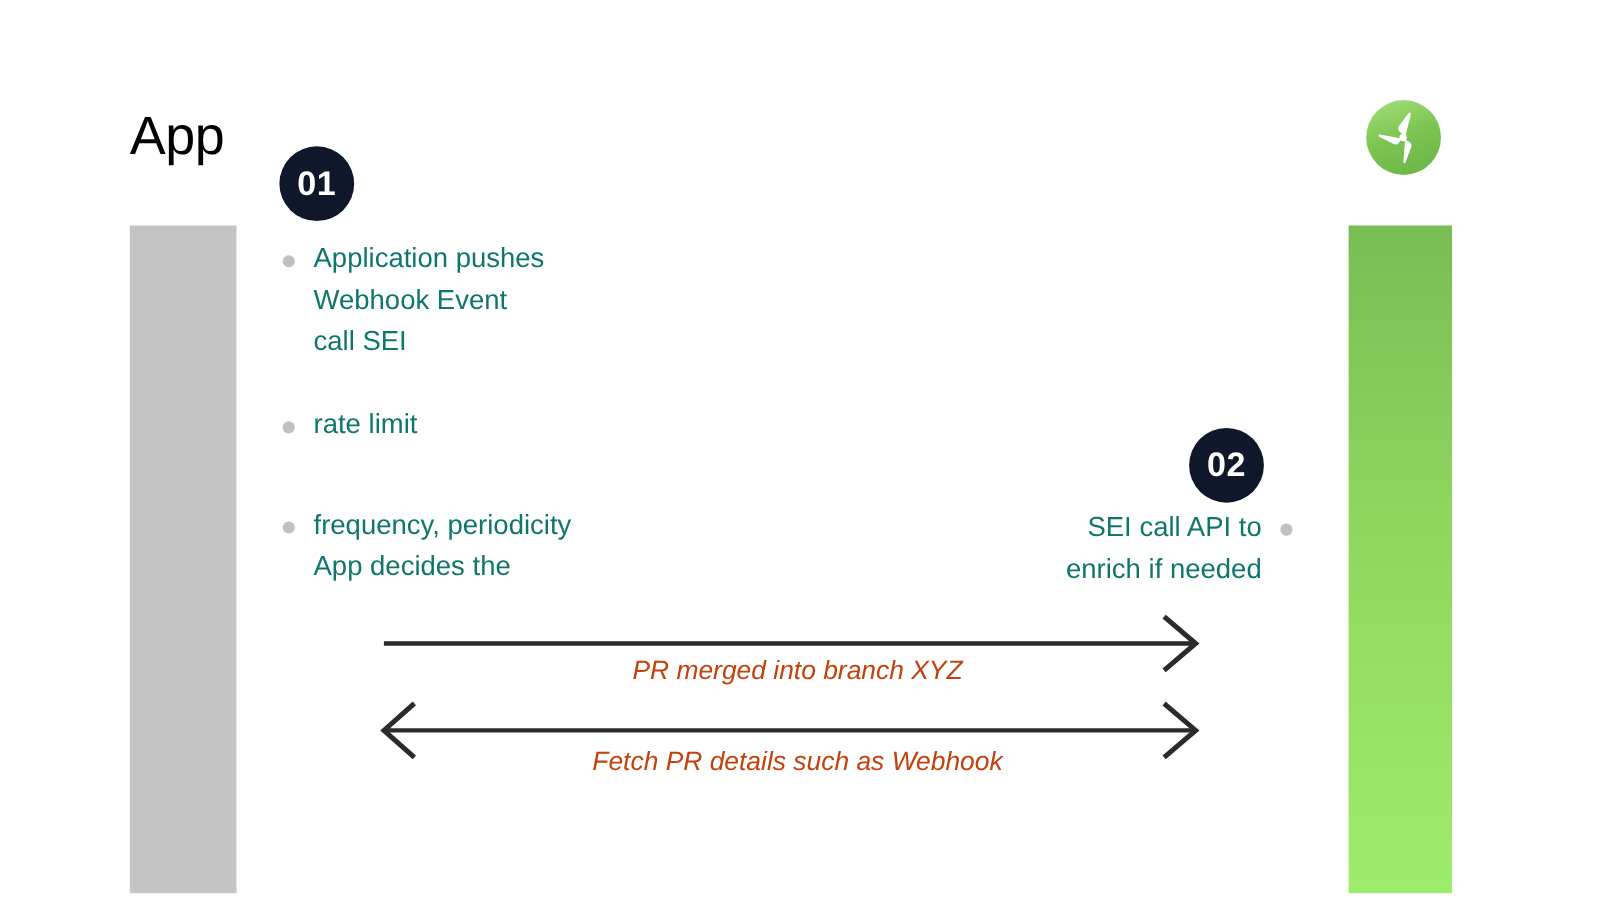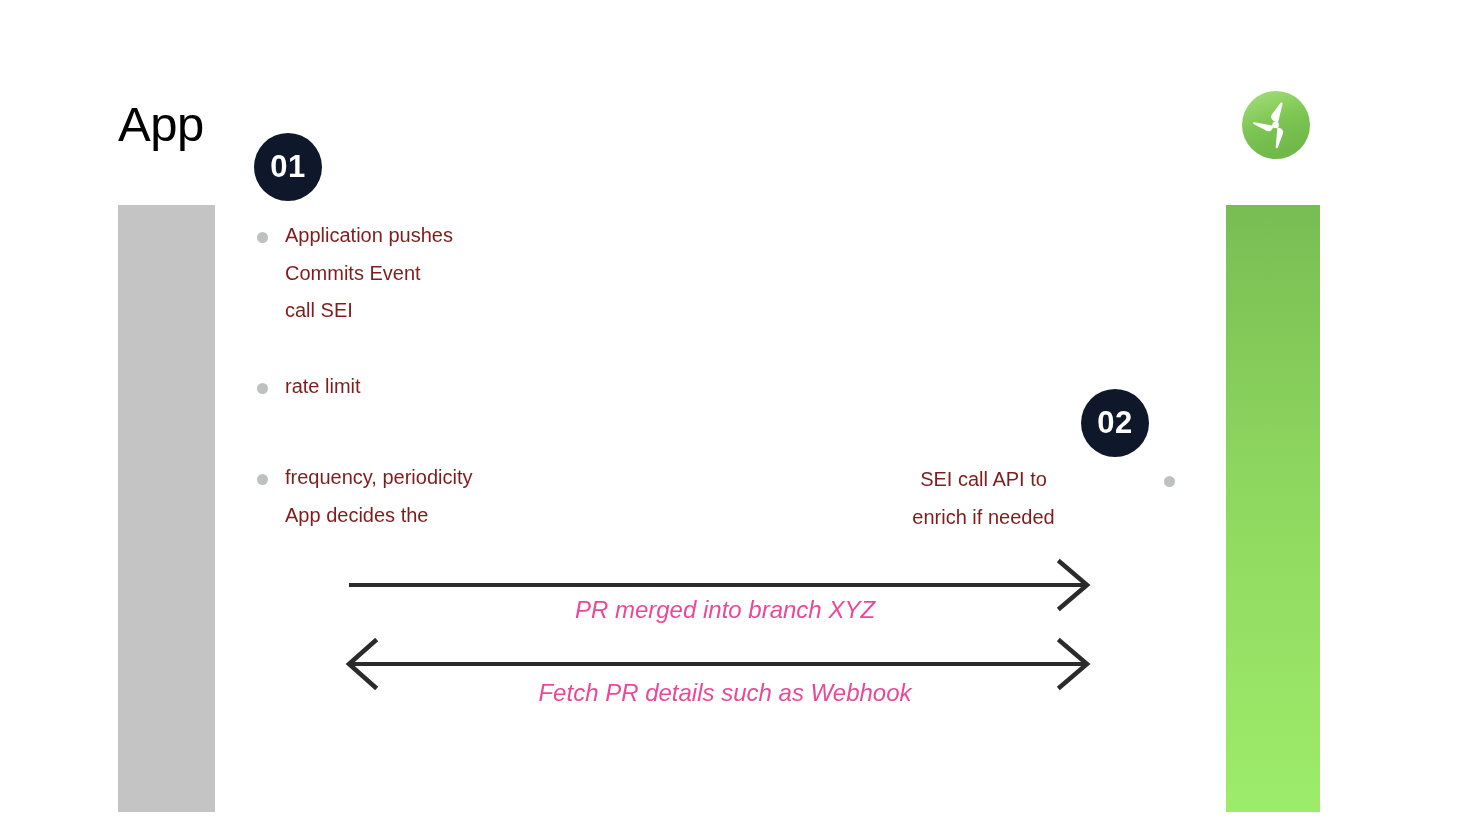--- a/index.html
+++ b/index.html
@@ -71,26 +71,26 @@
     align-items: center;
     justify-content: center;
     letter-spacing: 0.5px;
   }
   .badge-01 { left: 254px; top: 133px; }
   .badge-02 { left: 1081px; top: 389px; }
 
   
   .bullet-block {
     position: absolute;
-    font-size: 20px;
+    font-size: 25px;
     line-height: 37.5px;
-    color: #7f1d1d;
+    color: #0f766e;
   }
   .bullet-block.left  { text-align: left; }
-  .bullet-block.right { text-align: center; }
+  .bullet-block.right { text-align: right; }
 
   .bullet-row {
     position: relative;
     display: block;
   }
   .bullet-block.left .bullet-row  { padding-left: 33px; }
   .bullet-block.right .bullet-row { padding-right: 33px; }
 
   .bullet-dot {
     position: absolute;
@@ -129,21 +129,21 @@
     stroke-width: 4.5;
     fill: none;
     stroke-linecap: square;
     stroke-linejoin: miter;
   }
 
   .arrow-label {
     position: absolute;
     font-size: 24px;
     font-style: italic;
-    color: #ec4899;
+    color: #c2410c;
     text-align: center;
     white-space: nowrap;
   }
   .lbl-1 { left: 330px; top: 596px; width: 790px; }
   .lbl-2 { left: 330px; top: 679px; width: 790px; }
 </style>
 </head>
 <body>
 
 <div id="slide">
@@ -174,21 +174,21 @@
   </div>
 
   <div class="step-badge badge-01">01</div>
 
   <div class="step-badge badge-02">02</div>
 
   <div class="bullet-block left b1">
     <div class="bullet-row">
       <span class="bullet-dot"></span>
       <span class="bullet-line">Application pushes</span>
-      <span class="bullet-line">Commits Event</span>
+      <span class="bullet-line">Webhook Event</span>
       <span class="bullet-line">call SEI</span>
     </div>
   </div>
 
   <div class="bullet-block left b2">
     <div class="bullet-row">
       <span class="bullet-dot"></span>
       <span class="bullet-line">rate limit</span>
     </div>
   </div>

